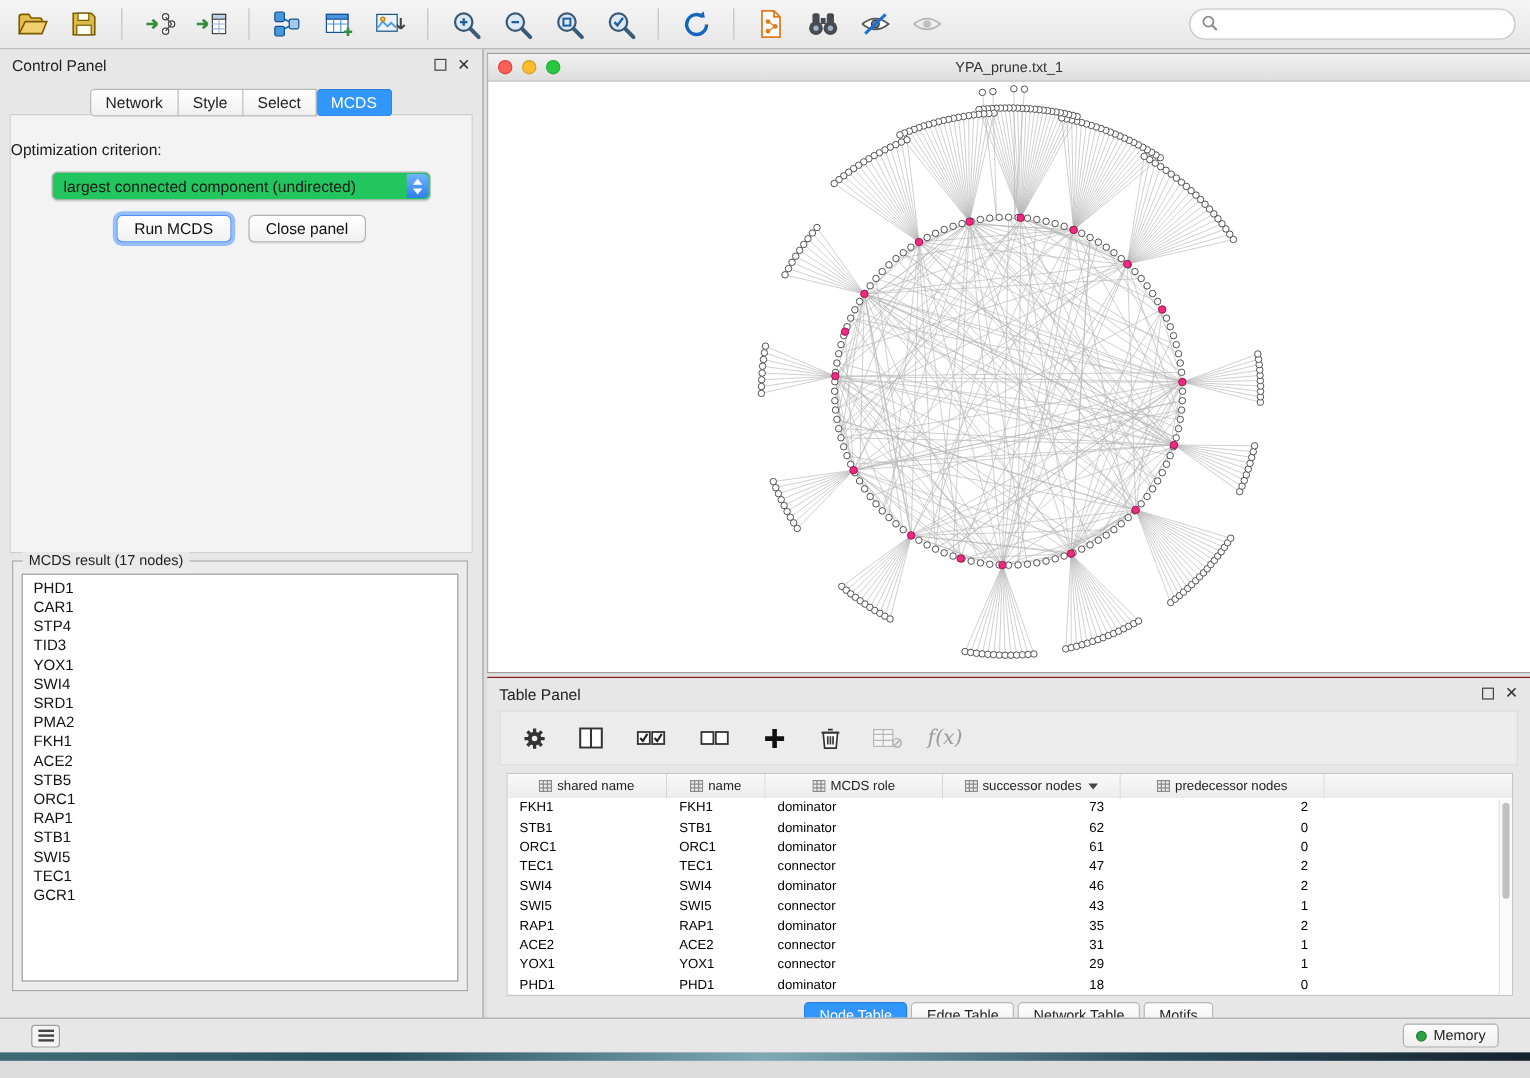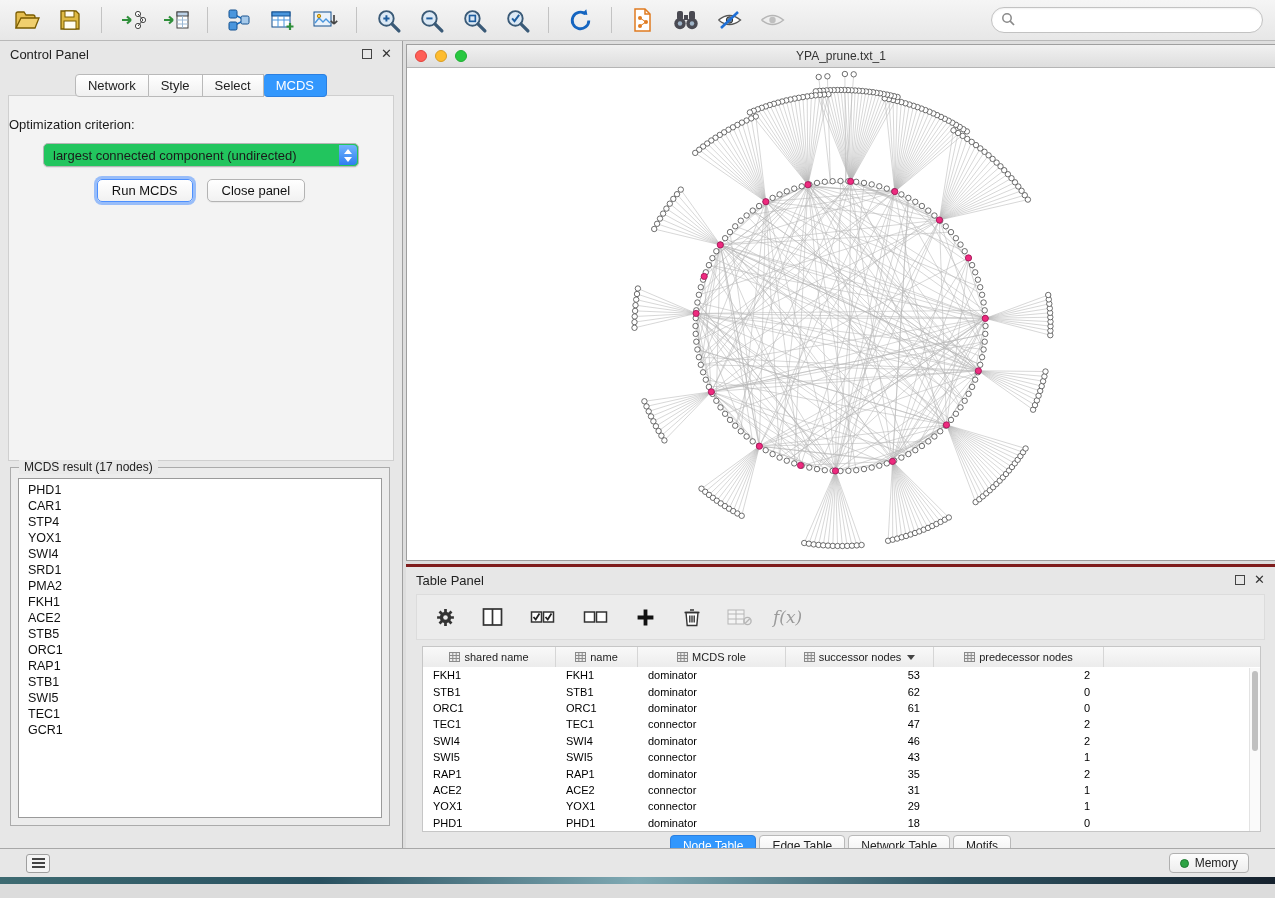--- a/index.html
+++ b/index.html
@@ -44,21 +44,21 @@
   .net-titlebar{height:23px;background:linear-gradient(#f1f1f1,#dedede);border-bottom:1px solid #b5b5b5;position:relative;display:flex;align-items:center;padding:0 8px;}
   .lights{display:flex;gap:8px;}
   .light{width:12px;height:12px;border-radius:50%;}
   .light.red{background:#ff5f57;border:1px solid #e0443e;}
   .light.yellow{background:#febc2e;border:1px solid #d89e24;}
   .light.green{background:#28c840;border:1px solid #1faf34;}
   .net-title{position:absolute;left:0;right:0;text-align:center;font-size:12px;color:#333;}
   .net-canvas{width:100%;height:492px;background:#fff;}
 
   
-  .table-panel{position:absolute;left:406px;top:564px;right:0;height:298px;background:#e7e7e7;border-top:3px solid #7f1d1d;}
+  .table-panel{position:absolute;left:406px;top:564px;right:0;height:298px;background:#e7e7e7;border-top:1px solid #7f1d1d;}
   .tp-toolbar{position:absolute;top:27px;left:10px;right:10px;height:46px;background:#ececec;border:1px solid #dcdcdc;display:flex;align-items:center;gap:21px;padding-left:15px;}
   .tp-tool{display:flex;align-items:center;justify-content:center;width:26px;height:26px;}
   .fx-label{font-family:"DejaVu Serif","Liberation Serif",serif;font-style:italic;font-size:17px;color:#9a9a9a;}
   .tp-table-wrap{position:absolute;left:16px;right:14px;top:79px;height:186px;background:#fff;border:1px solid #c6c6c6;overflow:hidden;}
   .table-head{display:flex;height:20px;border-bottom:1px solid #c9c9c9;}
   .th{display:flex;align-items:center;justify-content:center;gap:4px;font-size:11px;color:#222;background:linear-gradient(#f9f9f9,#ececec);border-right:1px solid #d6d6d6;height:20px;}
   .th.filler{border-right:none;}
   .sort-arrow{width:0;height:0;border-left:4px solid transparent;border-right:4px solid transparent;border-top:5px solid #444;margin-left:2px;}
   .table-body{position:relative;}
   .tr{display:flex;height:16.4px;align-items:center;}
@@ -249,20 +249,21 @@
         <button class="mac-btn focused">Run MCDS</button>
         <button class="mac-btn">Close panel</button>
       </div>
     </div>
     <div class="mcds-fieldset">
       <span class="fieldset-legend">MCDS result (17 nodes)</span>
       <div class="mcds-list">
           <div class="list-item">PHD1</div>
           <div class="list-item">CAR1</div>
           <div class="list-item">STP4</div>
+          <div class="list-item">TID3</div>
           <div class="list-item">YOX1</div>
           <div class="list-item">SWI4</div>
           <div class="list-item">SRD1</div>
           <div class="list-item">PMA2</div>
           <div class="list-item">FKH1</div>
           <div class="list-item">ACE2</div>
           <div class="list-item">STB5</div>
           <div class="list-item">ORC1</div>
           <div class="list-item">RAP1</div>
           <div class="list-item">STB1</div>
@@ -1162,21 +1163,21 @@
             </svg>
             <span class="th-label">predecessor nodes</span>
           </div>
           <div class="th filler" style="flex: 1 1 0%;"></div>
         </div>
       <div class="table-body">
           <div class="tr">
             <div class="td" style="width: 133px;">FKH1</div>
             <div class="td" style="width: 82px;">FKH1</div>
             <div class="td" style="width: 148px;">dominator</div>
-            <div class="td num" style="width: 148px;">53</div>
+            <div class="td num" style="width: 148px;">73</div>
             <div class="td num" style="width: 170px;">2</div>
           </div>
           <div class="tr">
             <div class="td" style="width: 133px;">STB1</div>
             <div class="td" style="width: 82px;">STB1</div>
             <div class="td" style="width: 148px;">dominator</div>
             <div class="td num" style="width: 148px;">62</div>
             <div class="td num" style="width: 170px;">0</div>
           </div>
           <div class="tr">

